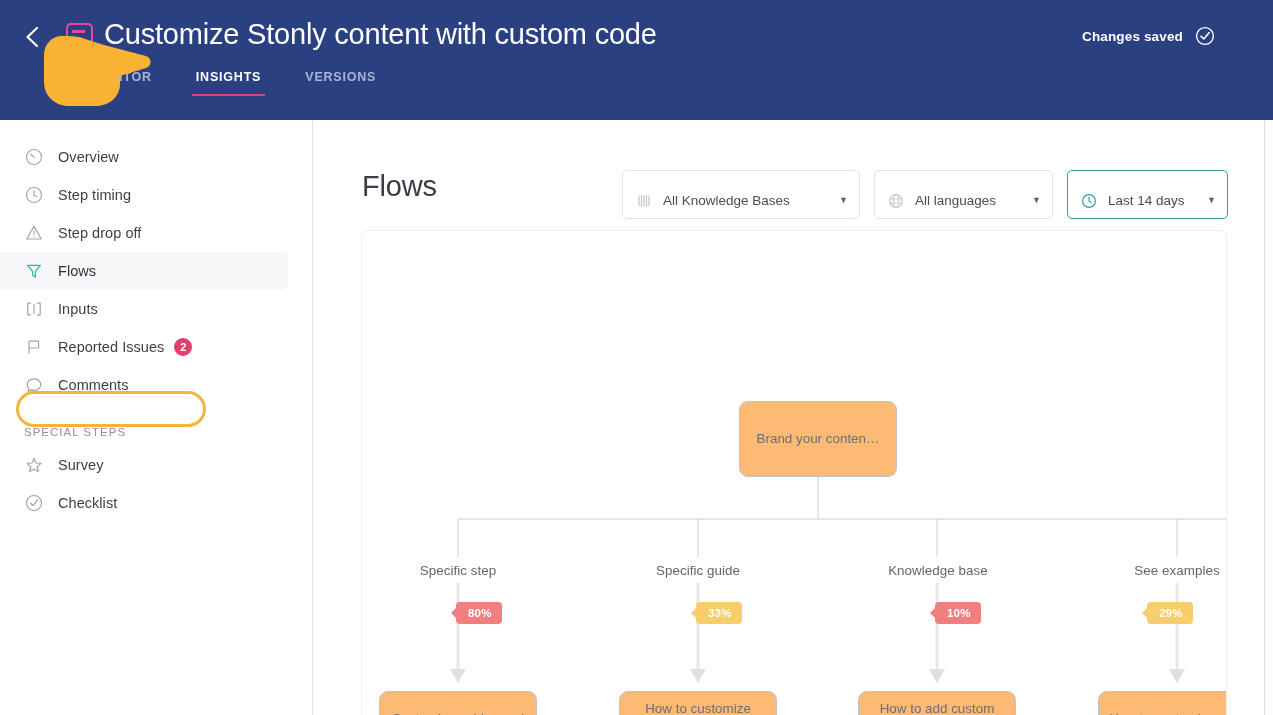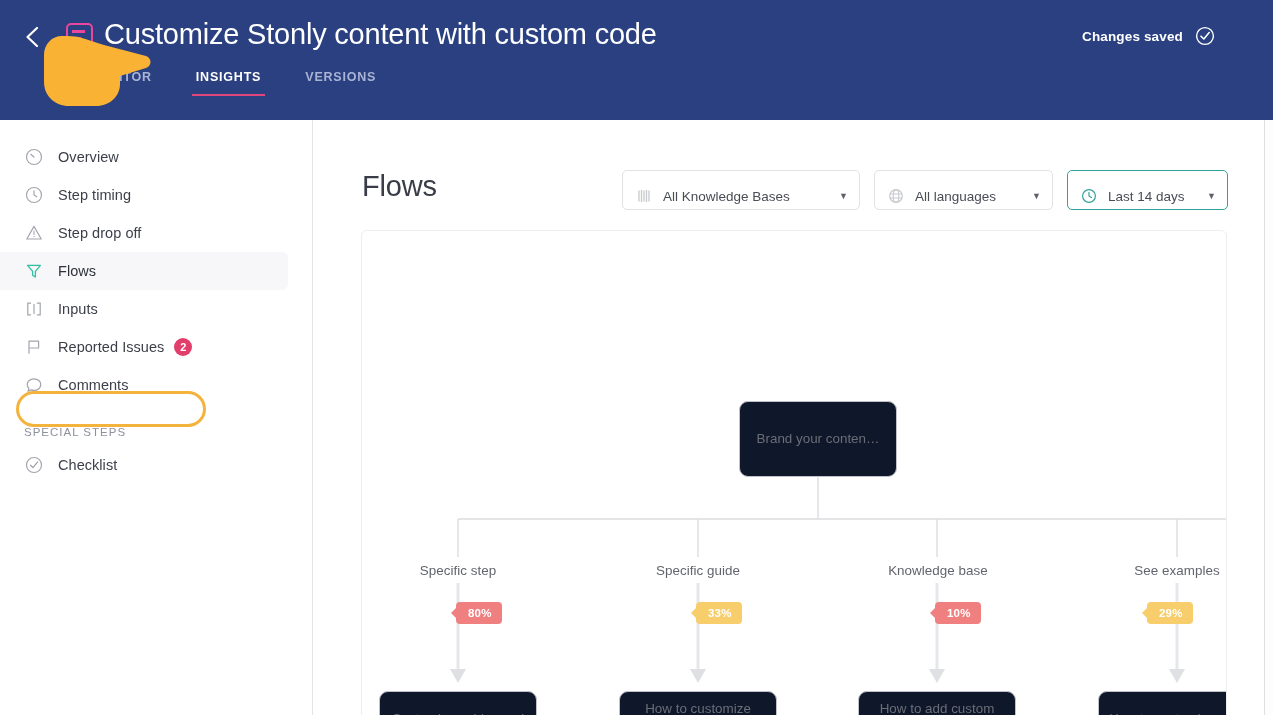--- a/index.html
+++ b/index.html
@@ -145,21 +145,21 @@
     position: absolute; left: 48px; top: 50px;
     font-size: 29px; color: #3A3D47; font-weight: 400;
     letter-spacing: -0.2px;
   }
   .filters {
     position: absolute; left: 308px; top: 50px;
     display: flex; align-items: center; gap: 14px;
   }
   .filter {
     display: flex; align-items: center;
-    height: 40px;
+    height: 49px;
     border: 1px solid #E1E2E6;
     border-radius: 5px;
     background: #ffffff;
     padding: 12px 11px 0 13px;
     cursor: pointer;
     font-size: 13.5px; color: #494C55;
     white-space: nowrap;
   }
   .filter .f-ico { margin-right: 11px; display: flex; align-items: center; }
   .filter .caret {
@@ -182,21 +182,21 @@
     border-radius: 6px;
     background: #ffffff;
     overflow: hidden;
   }
   .flow-svg { position: absolute; left: 0; top: 0; }
 
   .node {
     position: absolute;
     border: 1px solid #BFC2C9;
     border-radius: 9px;
-    background: #0f172a;
+    background: #fdba74;
     display: flex; align-items: center; justify-content: center;
     text-align: center;
     color: #6B6E77;
     font-size: 13.4px;
     line-height: 20px;
     padding: 6px 10px;
     cursor: pointer;
   }
   .node.root { left: 377px; top: 170px; width: 158px; height: 76px; }
   .node.leaf { top: 460px; width: 158px; height: 76px; }
@@ -363,20 +363,28 @@
         <path d="M9 2.8 C13 2.8 15.8 5.4 15.8 8.6 C15.8 11.8 13 14.4 9 14.4
                  C7.9 14.4 6.9 14.2 6 13.9 L3 15.2 L3.9 12.4
                  C2.8 11.4 2.2 10.1 2.2 8.6 C2.2 5.4 5 2.8 9 2.8 Z" fill="none" stroke="#A2A5AD" stroke-width="1.2" stroke-linejoin="round"></path>
       </svg>
     </span>
     <span class="lbl">Comments</span>
   </div>
 
   <div class="section-label">SPECIAL STEPS</div>
 
+  <div class="nav-item">
+    <span class="ico">
+      <svg width="18" height="18" viewBox="0 0 18 18">
+        <path d="M9 2.4 L11 7 L16 7.4 L12.2 10.7 L13.4 15.5 L9 12.9 L4.6 15.5 L5.8 10.7 L2 7.4 L7 7 Z" fill="none" stroke="#A2A5AD" stroke-width="1.2" stroke-linejoin="round"></path>
+      </svg>
+    </span>
+    <span class="lbl">Survey</span>
+  </div>
 
   <div class="nav-item">
     <span class="ico">
       <svg width="18" height="18" viewBox="0 0 18 18">
         <circle cx="9" cy="9" r="7.5" fill="none" stroke="#A2A5AD" stroke-width="1.2"></circle>
         <path d="M5.6 9.2 L8 11.6 L12.6 5.9" fill="none" stroke="#A2A5AD" stroke-width="1.3" stroke-linecap="round" stroke-linejoin="round"></path>
       </svg>
     </span>
     <span class="lbl">Checklist</span>
   </div>

